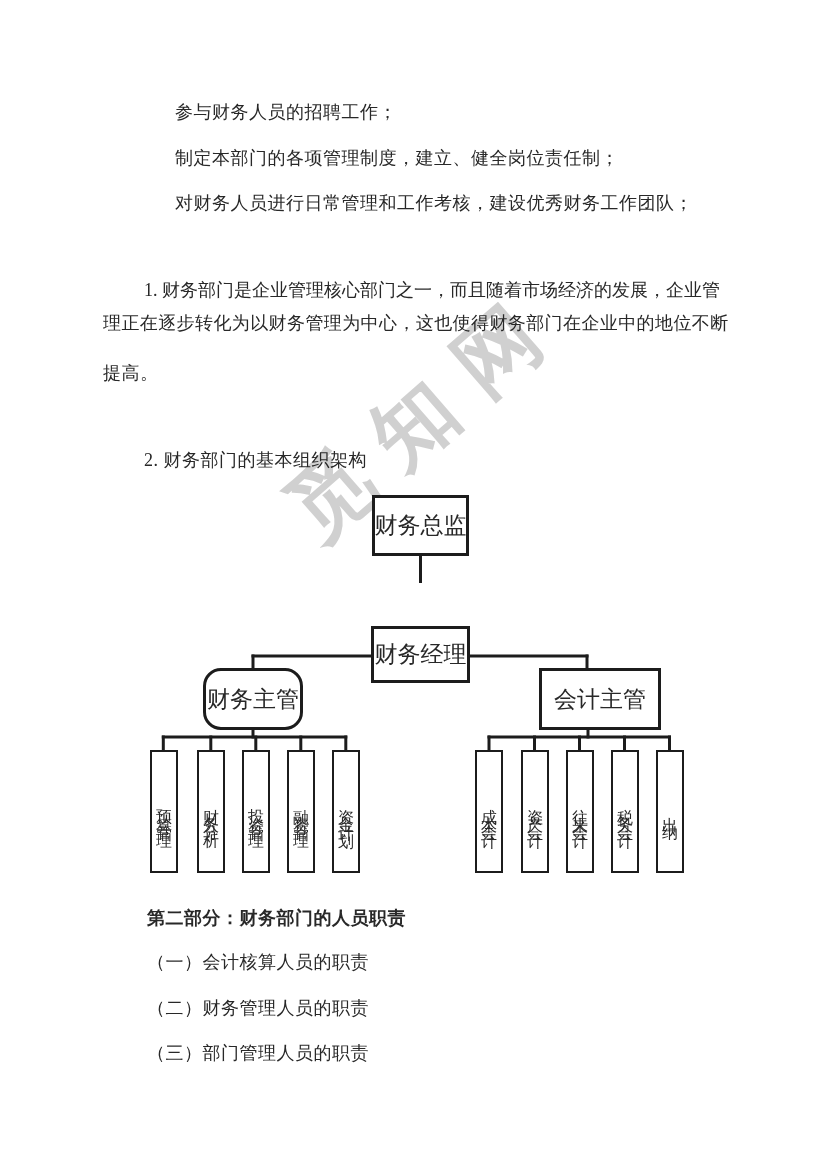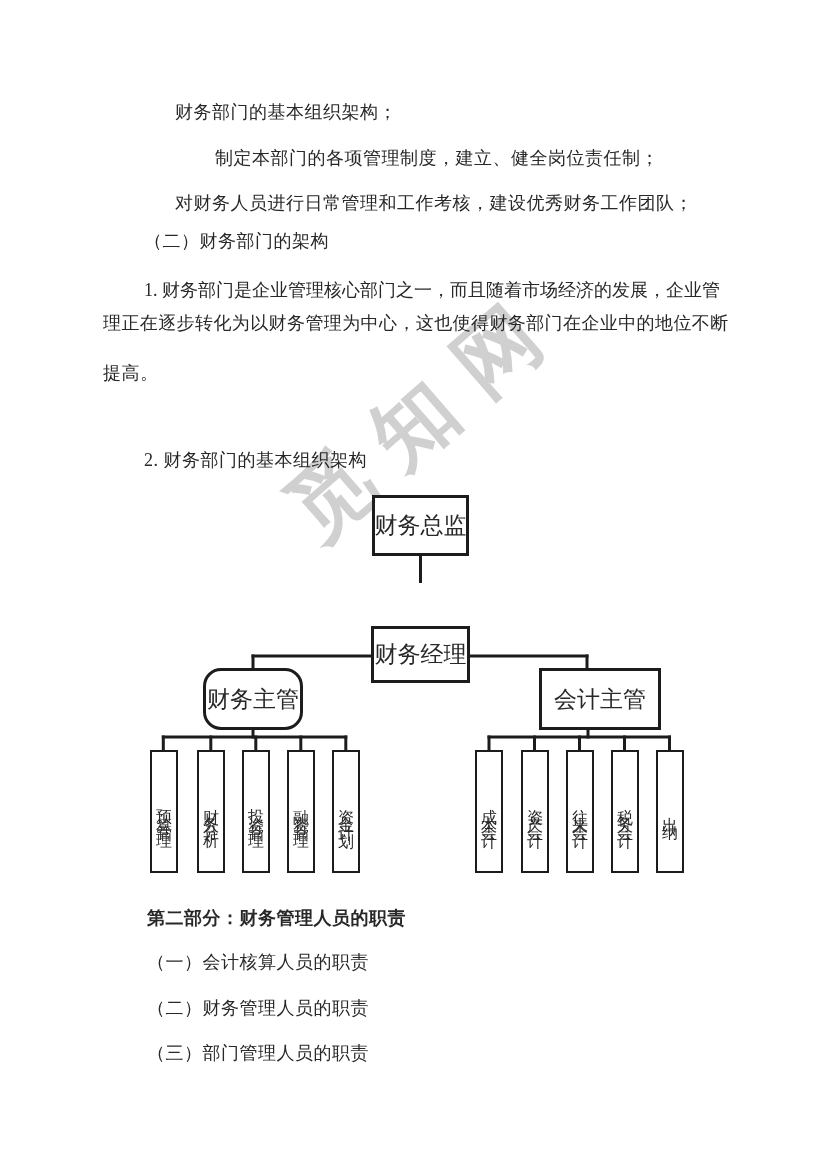--- a/index.html
+++ b/index.html
@@ -32,21 +32,21 @@
   
   .tline{
     position:absolute;
     font-size:18px;
     line-height:22px;
     white-space:nowrap;
     letter-spacing:0.5px;
     z-index:2;
   }
   .t0{left:175px;top:101px;}
-  .t1{left:175px;top:147px;margin-left:40px;}
+  .t1{left:175px;top:147px;}
   .t2{left:175px;top:192px;}
   .t3{left:144px;top:230px;}
   .t4{left:144px;top:279px;letter-spacing:0px;}
   .t5{left:103px;top:312px;letter-spacing:0.4px;}
   .t6{left:103px;top:362px;}
   .t7{left:144px;top:409px;margin-top:40px;}
   .f-head{left:147px;top:907px;font-weight:bold;}
   .f0{left:147px;top:951px;}
   .f1{left:147px;top:997px;}
   .f2{left:147px;top:1042px;}
@@ -85,24 +85,23 @@
   .vL0{left:150px;} .vL1{left:197px;} .vL2{left:242px;} .vL3{left:287px;} .vL4{left:332px;}
   .vR0{left:475px;} .vR1{left:521px;} .vR2{left:566px;} .vR3{left:611px;} .vR4{left:656px;}
 </style>
 </head>
 <body>
 
 <div class="page">
 
   <div class="watermark">觅知网</div>
 
-  <div class="tline t0">财务部门的基本组织架构；</div>
+  <div class="tline t0">参与财务人员的招聘工作；</div>
   <div class="tline t1">制定本部门的各项管理制度，建立、健全岗位责任制；</div>
   <div class="tline t2">对财务人员进行日常管理和工作考核，建设优秀财务工作团队；</div>
-  <div class="tline t3">（二）财务部门的架构</div>
   <div class="tline t4">1. 财务部门是企业管理核心部门之一，而且随着市场经济的发展，企业管</div>
   <div class="tline t5">理正在逐步转化为以财务管理为中心，这也使得财务部门在企业中的地位不断</div>
   <div class="tline t6">提高。</div>
   <div class="tline t7">2. 财务部门的基本组织架构</div>
 
   <svg class="chart-lines" viewBox="0 0 830 1174" xmlns="http://www.w3.org/2000/svg">
     <g stroke="#1c1c1c" stroke-width="3" fill="none">
 
       <line x1="420.5" y1="555" x2="420.5" y2="583"></line>
 
@@ -159,18 +158,18 @@
   <div class="vbox vR2">
       <span>往来会计</span>
     </div>
   <div class="vbox vR3">
       <span>税务会计</span>
     </div>
   <div class="vbox vR4">
       <span>出纳</span>
     </div>
 
-  <div class="tline f-head">第二部分：财务管理人员的职责</div>
+  <div class="tline f-head">第二部分：财务部门的人员职责</div>
   <div class="tline f0">（一）会计核算人员的职责</div>
   <div class="tline f1">（二）财务管理人员的职责</div>
   <div class="tline f2">（三）部门管理人员的职责</div>
 
 </div>
 
 </body></html>

